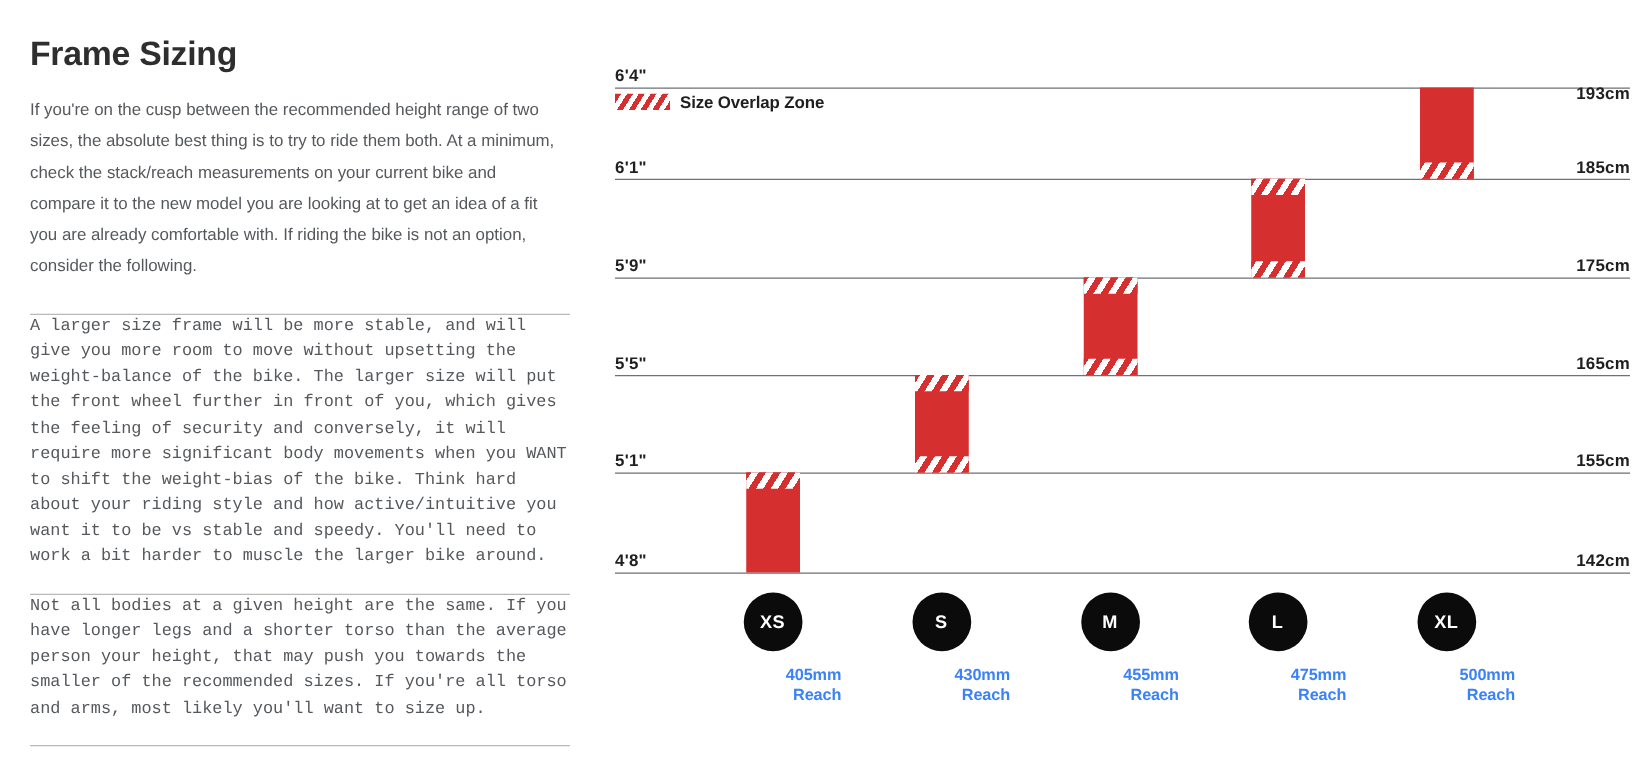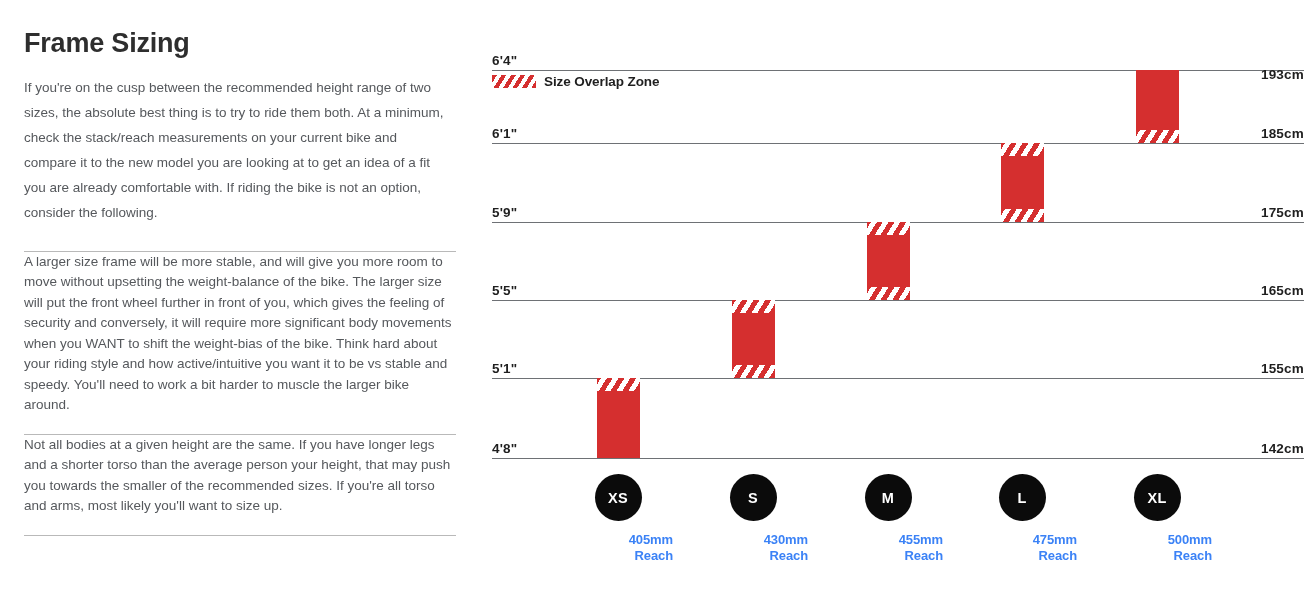--- a/index.html
+++ b/index.html
@@ -67,20 +67,21 @@
     width: 16px; height: 2.6px;
     background: #2e2e2e;
     border-radius: 1px;
   }
   .accordion-body {
     font-size: 13.5px;
     line-height: 20.5px;
     color: #55585c;
     margin: 0 0 18px 0;
     max-width: 436px;
+    font-family: Liberation Mono, monospace;
   }
 
   
   .chart-panel {
     position: absolute;
     left: 480px; top: 0;
     width: 836px; height: 611px;
   }
   .plot {
     position: absolute;

